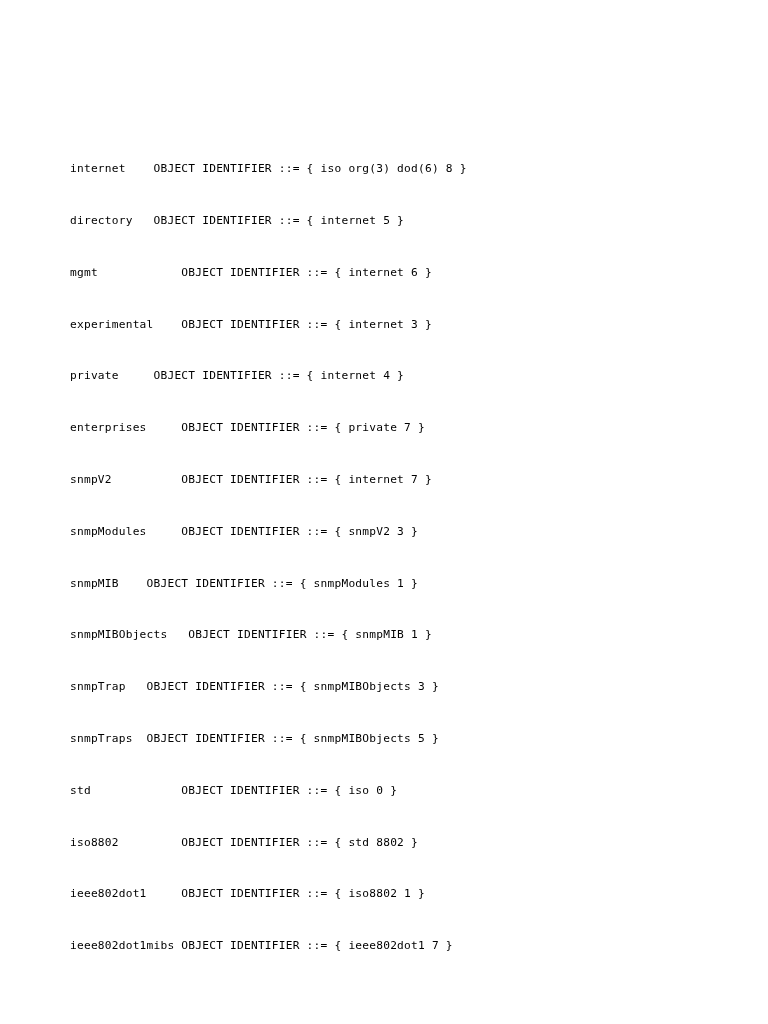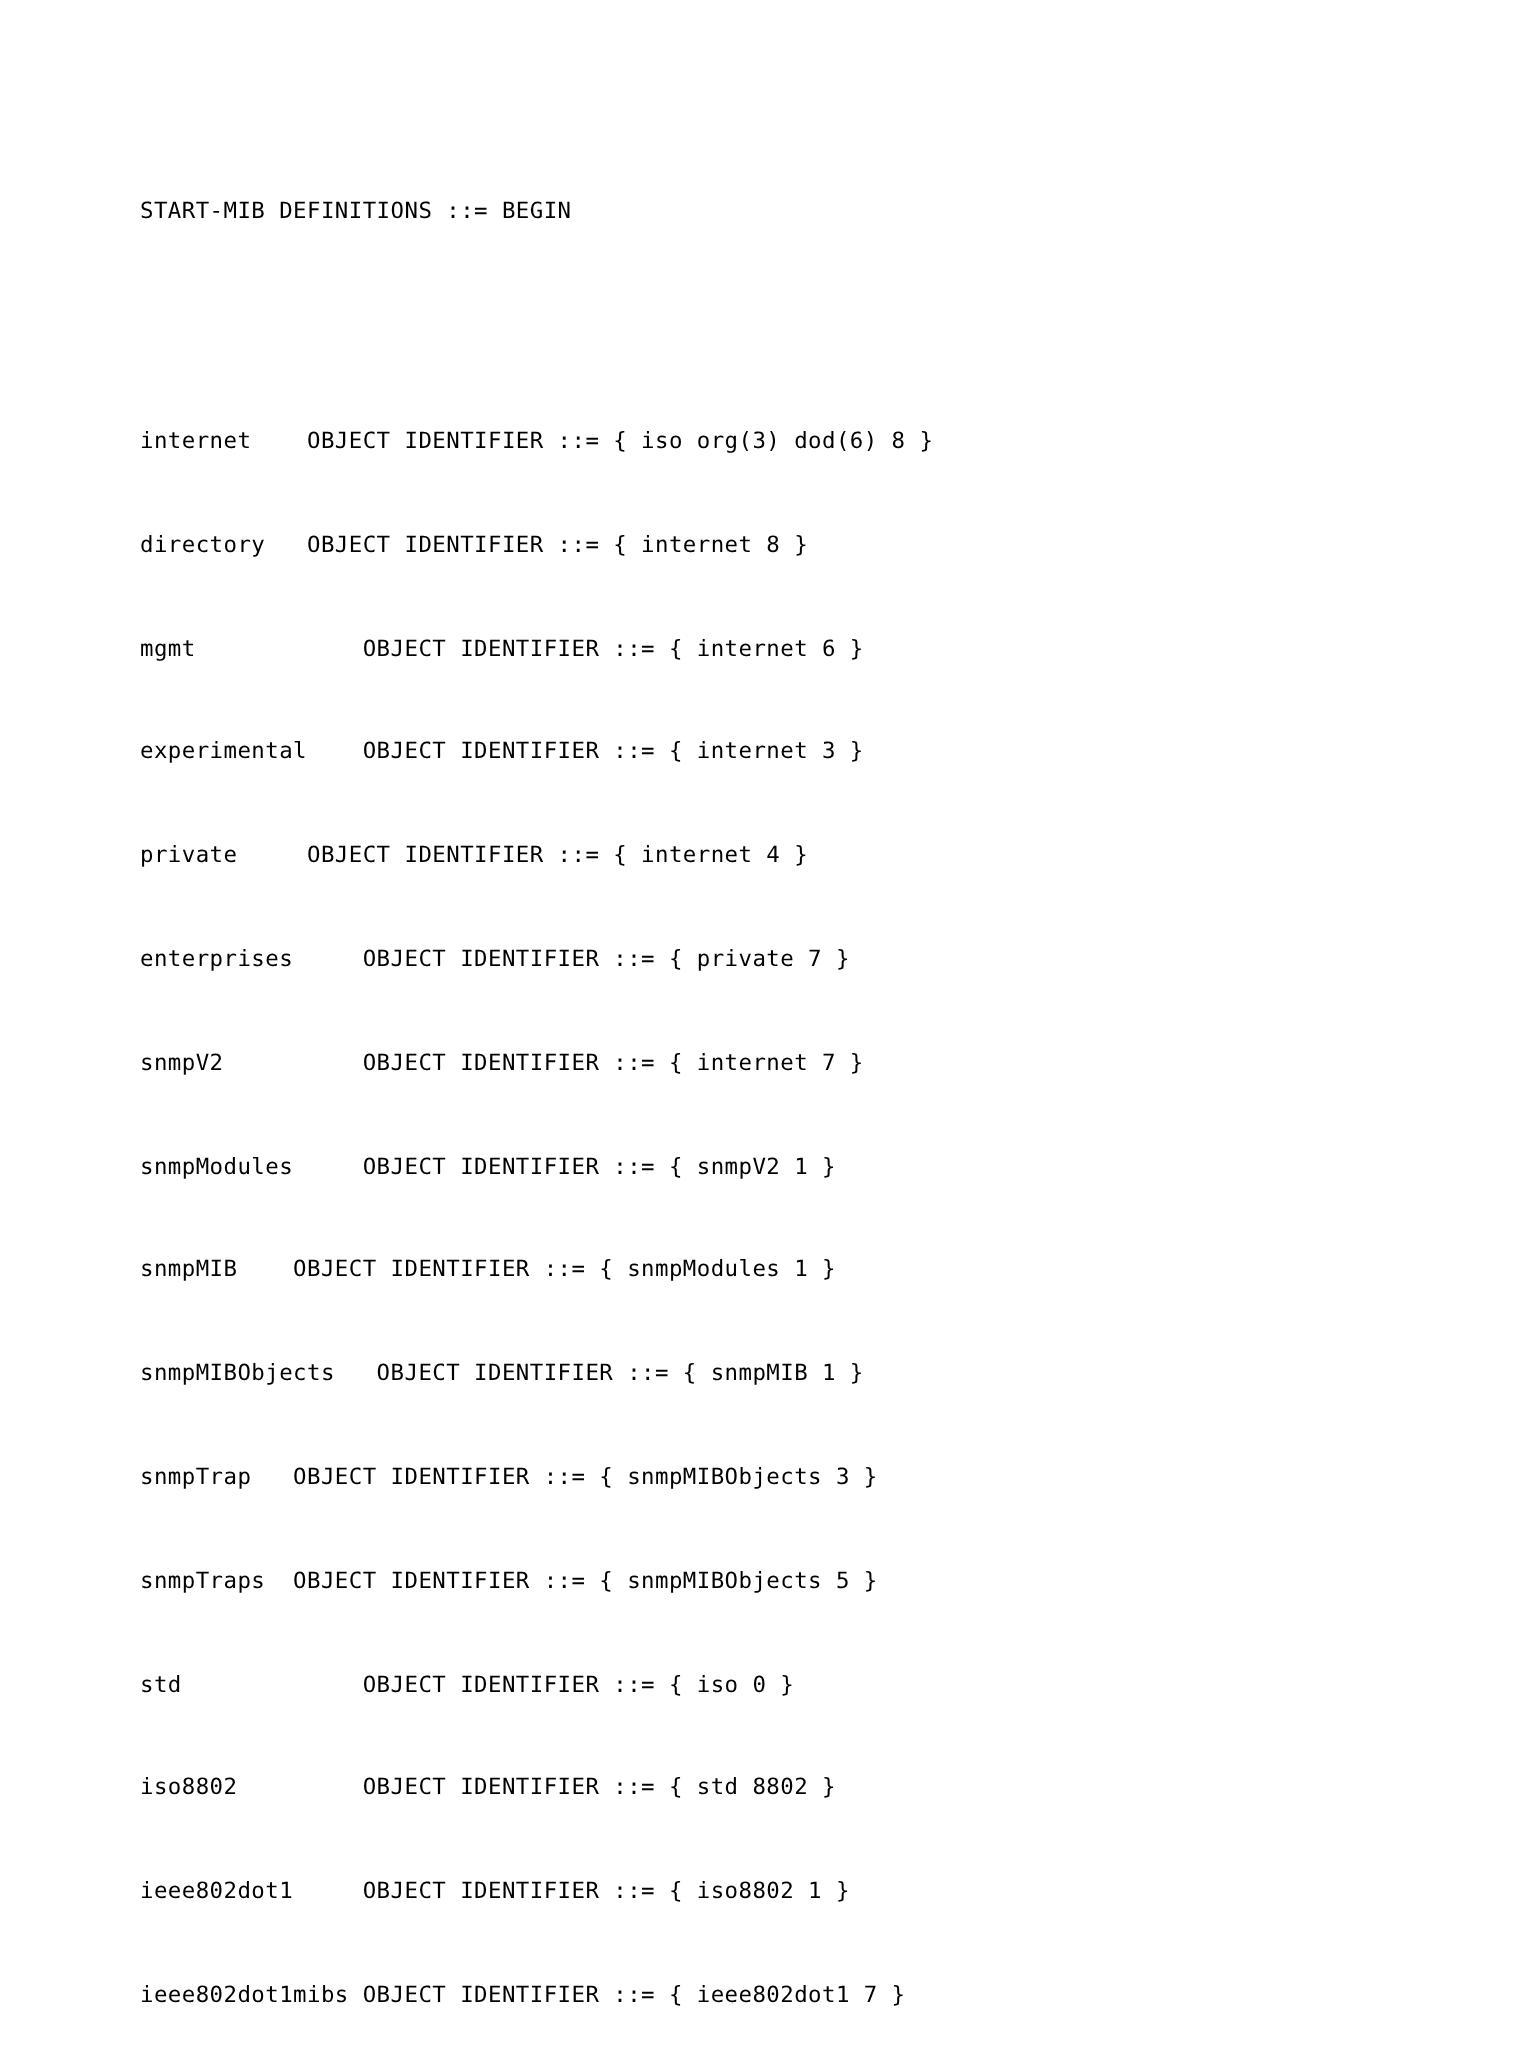--- a/index.html
+++ b/index.html
@@ -39,31 +39,30 @@
     display: block;
     height: 30px;
   }
 </style>
 </head>
 <body>
 
 <div class="page">
   <div class="doc-body">
 
-    <span class="line">START-MIB DEFINITIONS ::= BEGIN</span>
     <span class="spacer"></span>
 
     <span class="line">internet    OBJECT IDENTIFIER ::= { iso org(3) dod(6) 8 }</span>
-    <span class="line">directory   OBJECT IDENTIFIER ::= { internet 8 }</span>
+    <span class="line">directory   OBJECT IDENTIFIER ::= { internet 5 }</span>
     <span class="line">mgmt            OBJECT IDENTIFIER ::= { internet 6 }</span>
     <span class="line">experimental    OBJECT IDENTIFIER ::= { internet 3 }</span>
     <span class="line">private     OBJECT IDENTIFIER ::= { internet 4 }</span>
     <span class="line">enterprises     OBJECT IDENTIFIER ::= { private 7 }</span>
     <span class="line">snmpV2          OBJECT IDENTIFIER ::= { internet 7 }</span>
-    <span class="line">snmpModules     OBJECT IDENTIFIER ::= { snmpV2 1 }</span>
+    <span class="line">snmpModules     OBJECT IDENTIFIER ::= { snmpV2 3 }</span>
     <span class="line">snmpMIB    OBJECT IDENTIFIER ::= { snmpModules 1 }</span>
     <span class="line">snmpMIBObjects   OBJECT IDENTIFIER ::= { snmpMIB 1 }</span>
     <span class="line">snmpTrap   OBJECT IDENTIFIER ::= { snmpMIBObjects 3 }</span>
     <span class="line">snmpTraps  OBJECT IDENTIFIER ::= { snmpMIBObjects 5 }</span>
     <span class="line">std             OBJECT IDENTIFIER ::= { iso 0 }</span>
     <span class="line">iso8802         OBJECT IDENTIFIER ::= { std 8802 }</span>
     <span class="line">ieee802dot1     OBJECT IDENTIFIER ::= { iso8802 1 }</span>
     <span class="line">ieee802dot1mibs OBJECT IDENTIFIER ::= { ieee802dot1 7 }</span>
     
     

